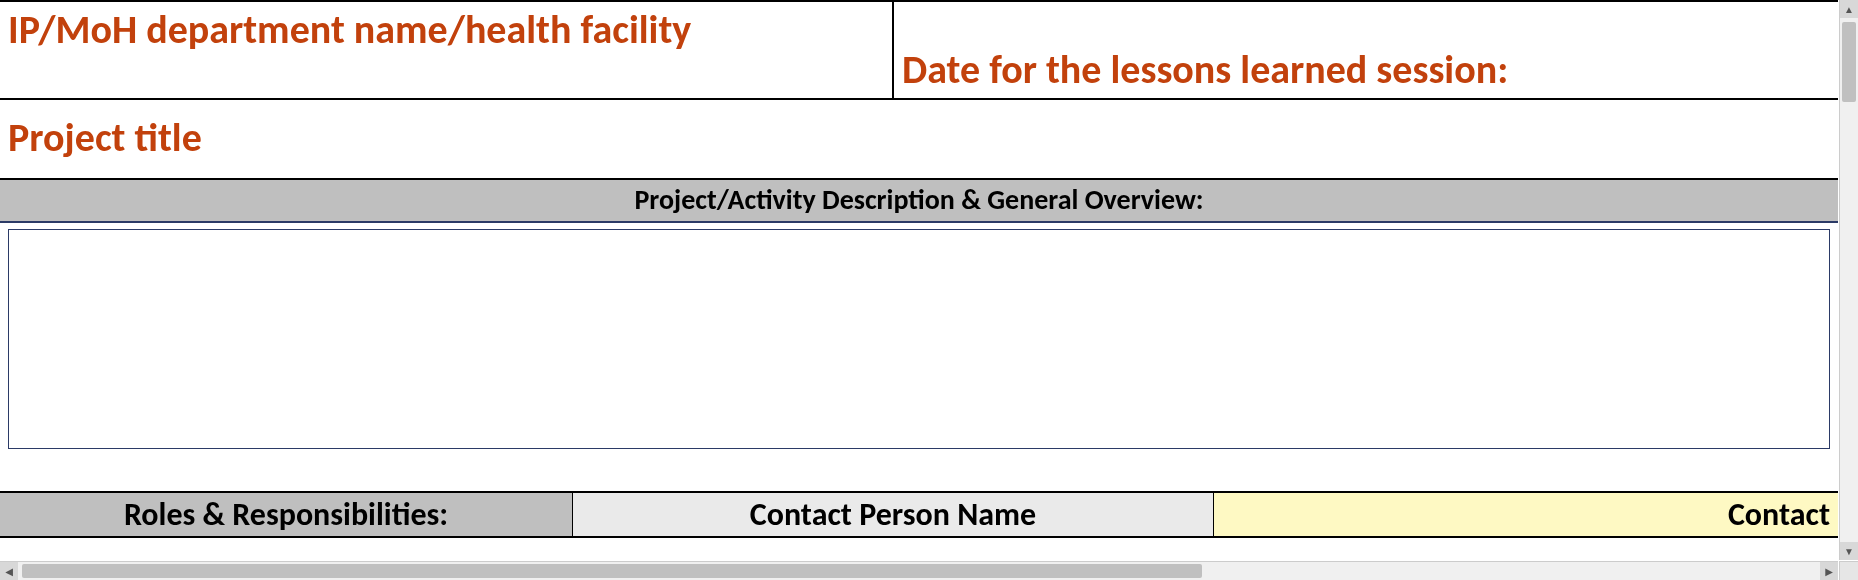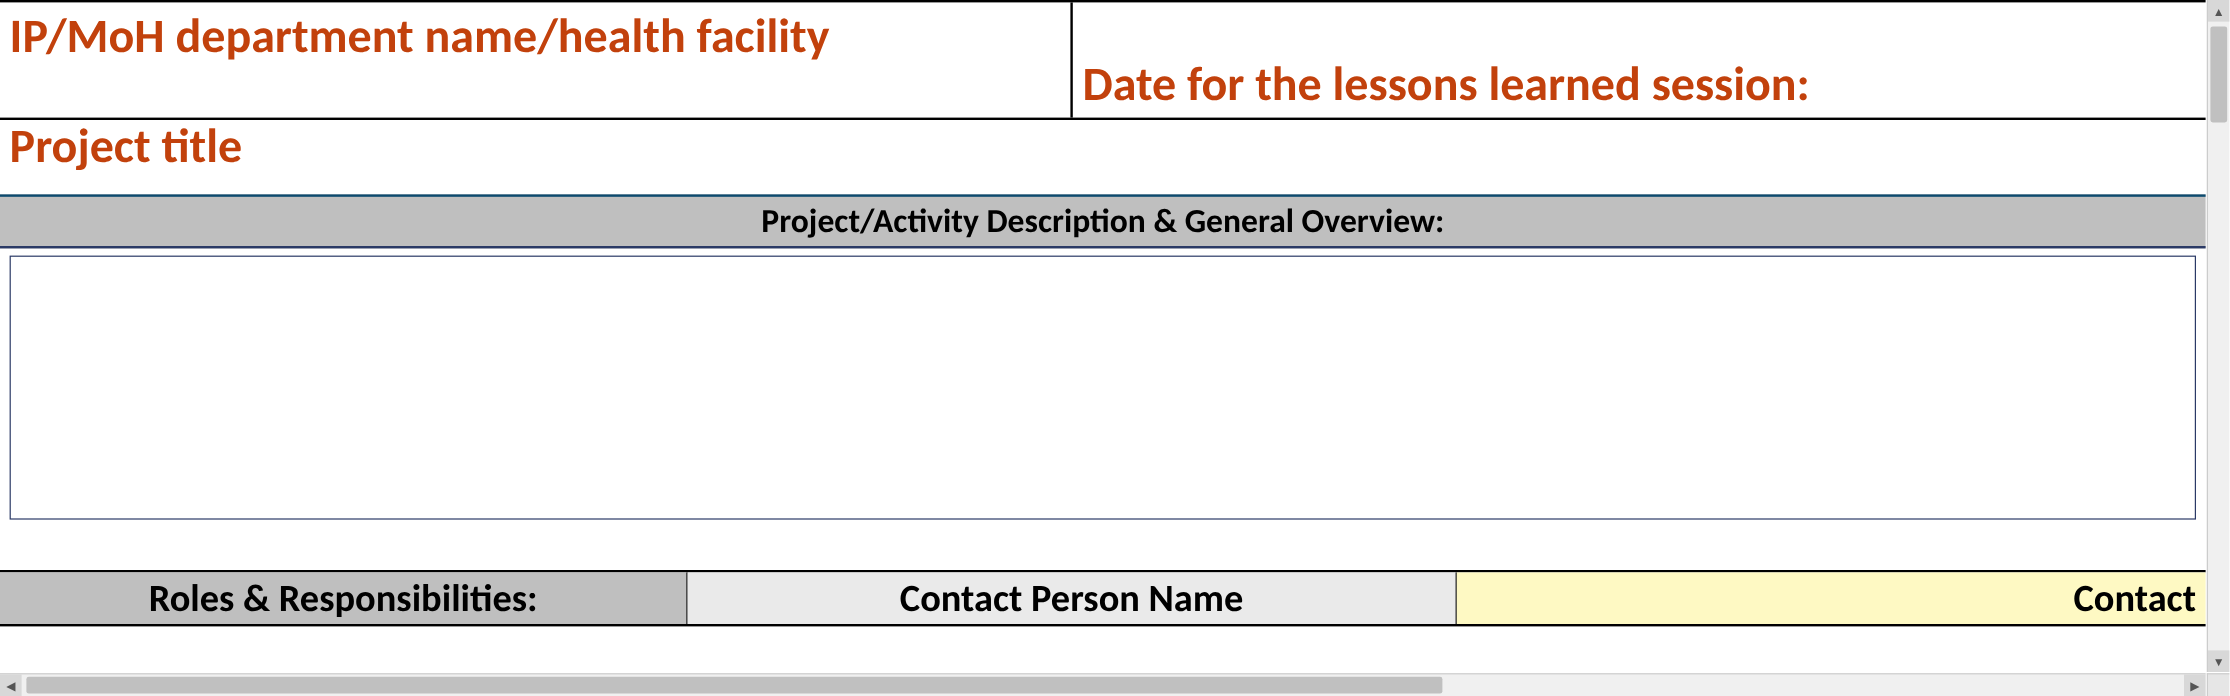--- a/index.html
+++ b/index.html
@@ -3,22 +3,22 @@
 <meta charset="utf-8">
 <style>
   html,body{margin:0;padding:0;font-family:Calibri,Arial,sans-serif;color:#000;background:#fff;}
   .viewport{position:relative;width:1858px;height:580px;overflow:hidden;}
   .sheet{position:absolute;left:0;top:0;right:20px;bottom:20px;}
   
   .top-row{display:flex;border-top:2px solid #000;border-bottom:2px solid #000;}
   .top-left{flex:0 0 876px;padding:6px 8px;border-right:2px solid #000;}
   .top-right{flex:1;padding:6px 8px;margin-top:40px;}
   .red{color:#c2410c;font-weight:700;font-size:40px;line-height:1.1;}
-  .title-row{padding:0 8px 18px 8px;}
-  .sect-header{background:#bfbfbf;border-top:2px solid #0c4a6e;border-bottom:2px solid #2b3a66;text-align:center;font-weight:700;font-size:28px;padding:2px 0 4px 0;}
+  .title-row{padding:16px 8px 18px 8px;}
+  .sect-header{background:#bfbfbf;border-top:2px solid #000000;border-bottom:2px solid #2b3a66;text-align:center;font-weight:700;font-size:28px;padding:2px 0 4px 0;}
   .desc-area{margin:6px 8px 0 8px;height:218px;background:#fff;border:1px solid #2b3a66;}
   .gap{height:42px;}
   .cols-row{display:flex;border-top:2px solid #000;border-bottom:2px solid #000;font-weight:700;font-size:32px;}
   .col-a{flex:0 0 572px;background:#bfbfbf;text-align:center;padding:2px 0;border-right:1px solid #000;}
   .col-b{flex:0 0 640px;background:#eaeaea;text-align:center;padding:2px 0;border-right:1px solid #000;}
   .col-c{flex:1;background:#fef9c3;text-align:right;padding:2px 8px 2px 0;white-space:nowrap;overflow:hidden;}
   
   .v-scroll{position:absolute;top:0;right:0;bottom:20px;width:18px;background:#f0f0f0;border-left:1px solid #ccc;}
   .v-up,.v-down{position:absolute;left:0;width:18px;height:18px;background:#d8d8d8;display:flex;align-items:center;justify-content:center;font-size:10px;color:#555;}
   .v-up{top:0;}

